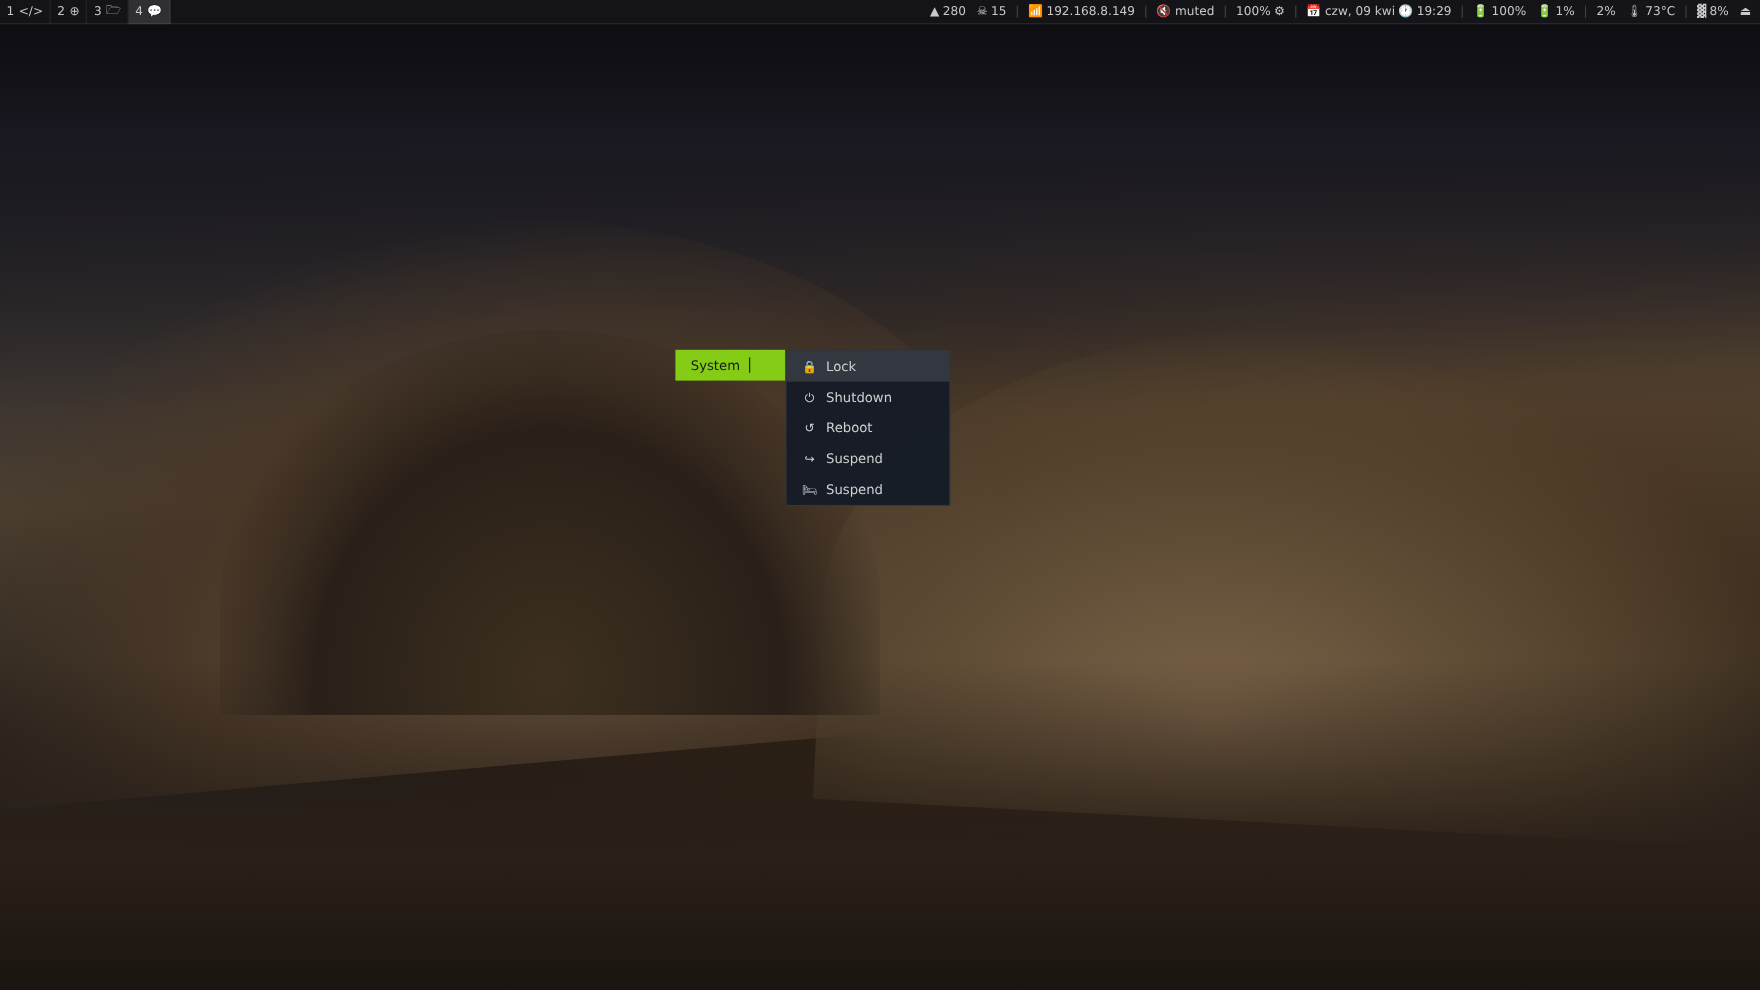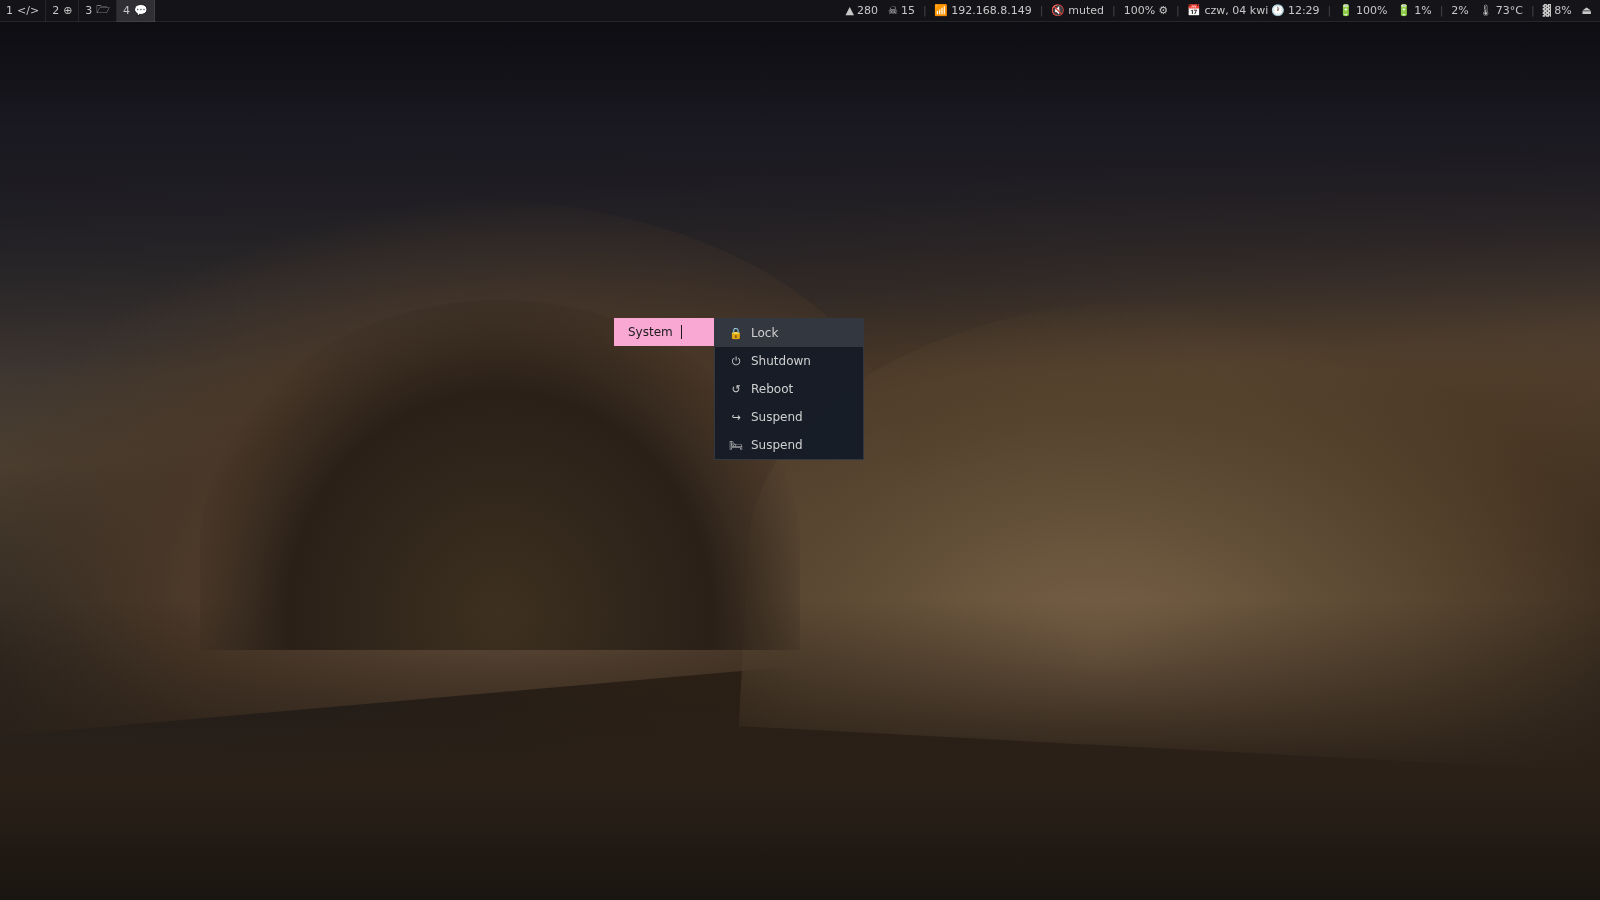--- a/index.html
+++ b/index.html
@@ -143,21 +143,21 @@
 
     
     .menu-area {
       position: absolute;
       top: 318px;
       left: 614px;
       z-index: 200;
     }
 
     .menu-header {
-      background: #f9a8d4;
+      background: #84cc16;
       color: #1a1a1a;
       padding: 4px 14px;
       font-size: 12px;
       font-weight: normal;
       display: flex;
       align-items: center;
       gap: 6px;
       width: 100px;
       height: 28px;
     }
@@ -249,23 +249,23 @@
       <span>muted</span>
     </div>
     <span class="tray-sep">|</span>
     <div class="tray-item">
       <span>100%</span>
       <span>⚙</span>
     </div>
     <span class="tray-sep">|</span>
     <div class="tray-item">
       <span>📅</span>
-      <span>czw, 04 kwi</span>
+      <span>czw, 09 kwi</span>
       <span>🕐</span>
-      <span>12:29</span>
+      <span>19:29</span>
     </div>
     <span class="tray-sep">|</span>
     <div class="tray-item">
       <span>🔋</span>
       <span>100%</span>
     </div>
     <div class="tray-item">
       <span>🔋</span>
       <span>1%</span>
     </div>

